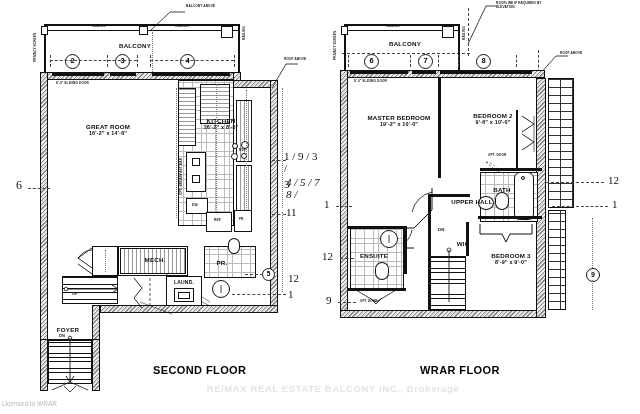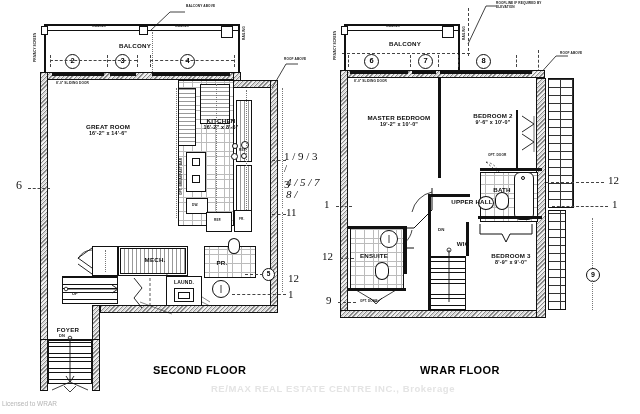--- a/index.html
+++ b/index.html
@@ -403,14 +403,14 @@
   <div class="num" style="left:292px;top:198px;">1</div>
   <div class="dline" style="left:232px;top:206px;width:56px;"></div>
 
   <div class="circ" style="left:266px;top:268px;width:12px;height:12px;line-height:11px;font-size:7px;">9</div>
   <div class="dotv" style="left:272px;top:218px;height:50px;"></div>
   <div class="dotv" style="left:272px;top:280px;height:30px;"></div>
 
   <div class="floorlabel" style="left:100px;top:364px;">WRAR FLOOR</div>
 </div>
 
-<div class="watermark">RE/MAX REAL ESTATE CENTRE INC., Brokerage</div>
+<div class="watermark">RE/MAX REAL ESTATE BALCONY INC., Brokerage</div>
 <div class="licensed">Licensed to WRAR</div>
 
 </body></html>

